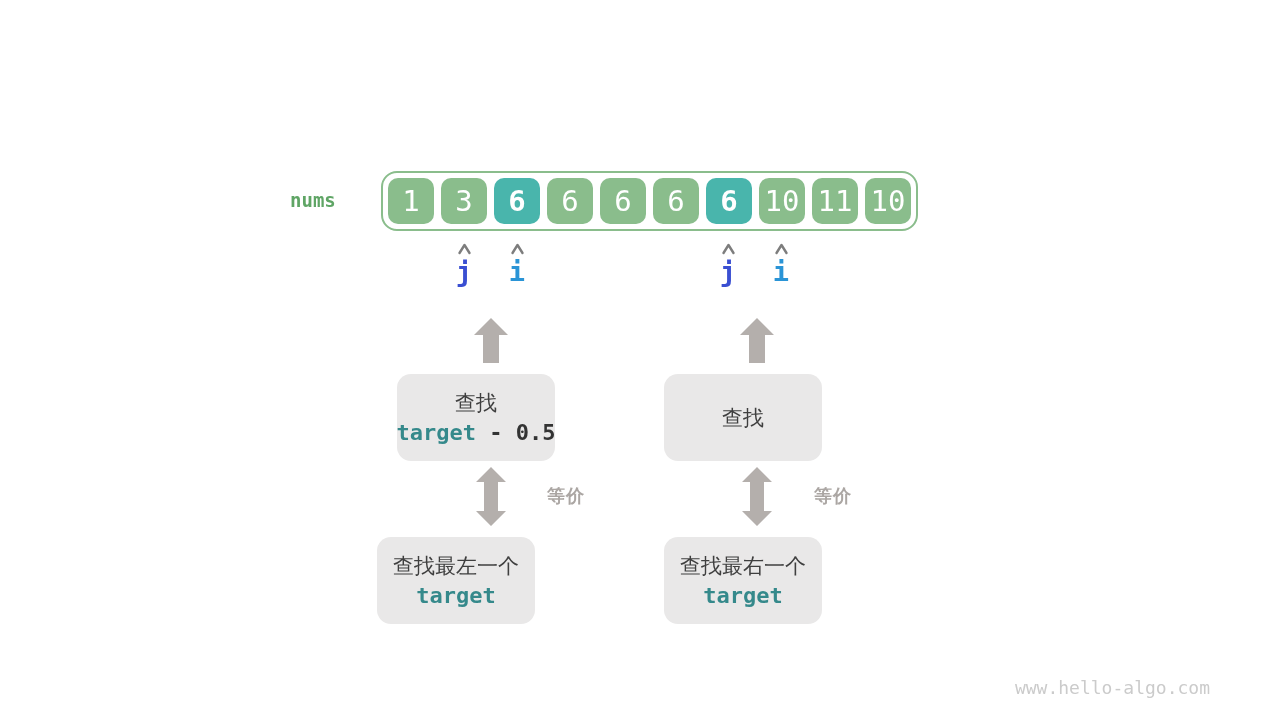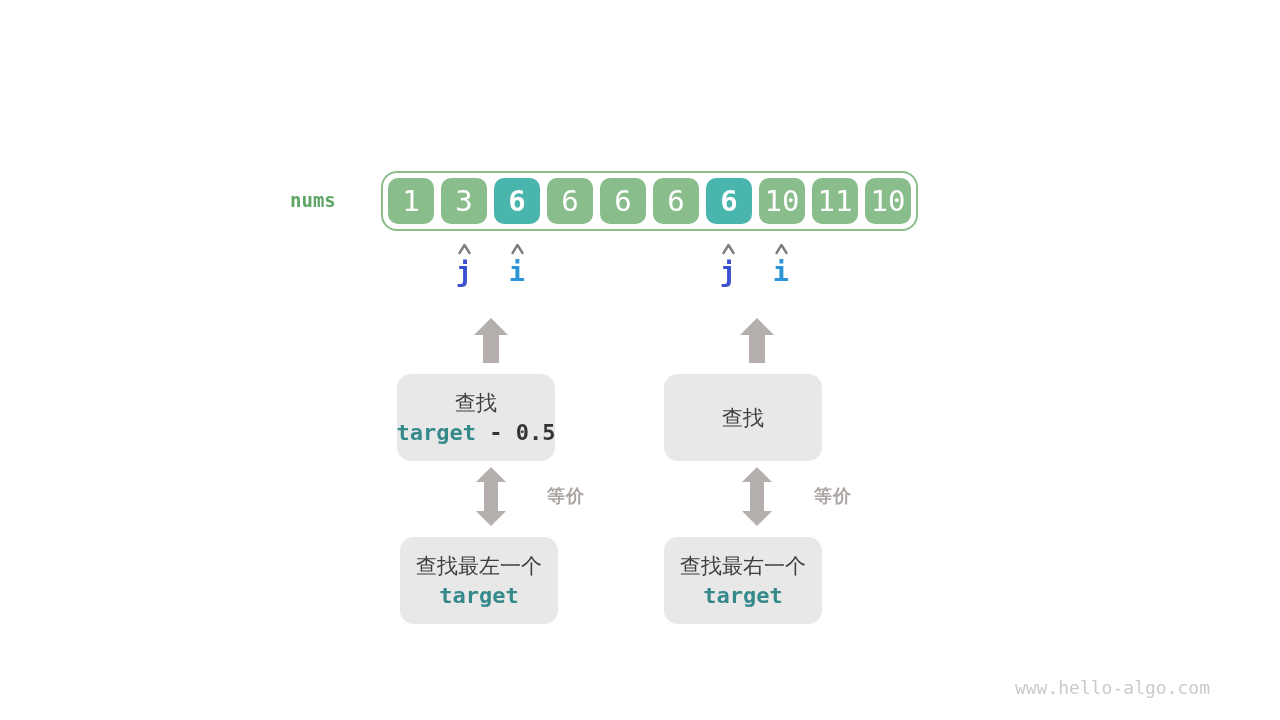--- a/index.html
+++ b/index.html
@@ -162,21 +162,21 @@
 
   <svg class="equiv-arrow" style="left:476px;" viewBox="0 0 30 59">
     <polygon points="15,0 30,15 22,15 22,44 30,44 15,59 0,44 8,44 8,15 0,15" fill="#b4afac"></polygon>
   </svg>
   <span class="equiv-label" style="left:518px;">等价</span>
   <svg class="equiv-arrow" style="left:742px;" viewBox="0 0 30 59">
     <polygon points="15,0 30,15 22,15 22,44 30,44 15,59 0,44 8,44 8,15 0,15" fill="#b4afac"></polygon>
   </svg>
   <span class="equiv-label" style="left:785px;">等价</span>
 
-  <div class="box" style="left:400px;top:537px;">
+  <div class="box" style="left:377px;top:537px;">
     <div class="line1">查找最左一个</div>
     <div class="line2"><span class="kw">target</span></div>
   </div>
   <div class="box" style="left:664px;top:537px;">
     <div class="line1">查找最右一个</div>
     <div class="line2"><span class="kw">target</span></div>
   </div>
 
   <div class="watermark">www.hello-algo.com</div>
 

